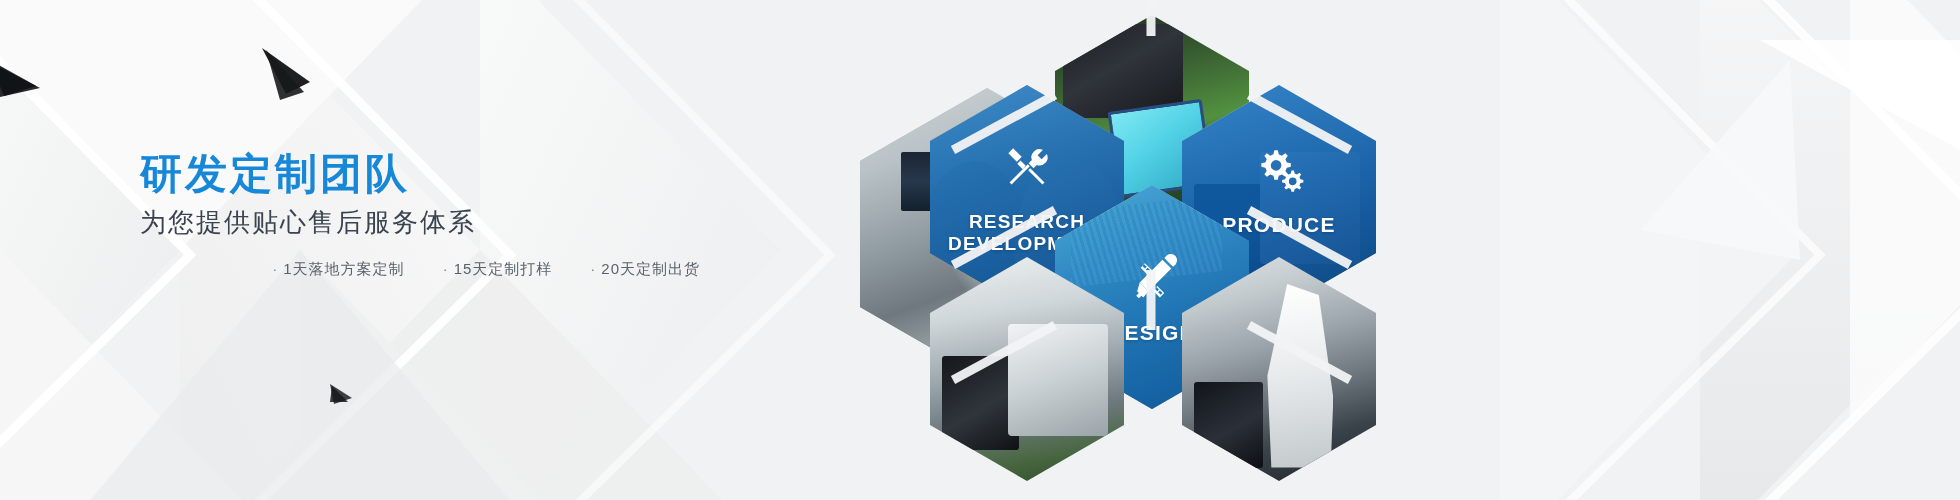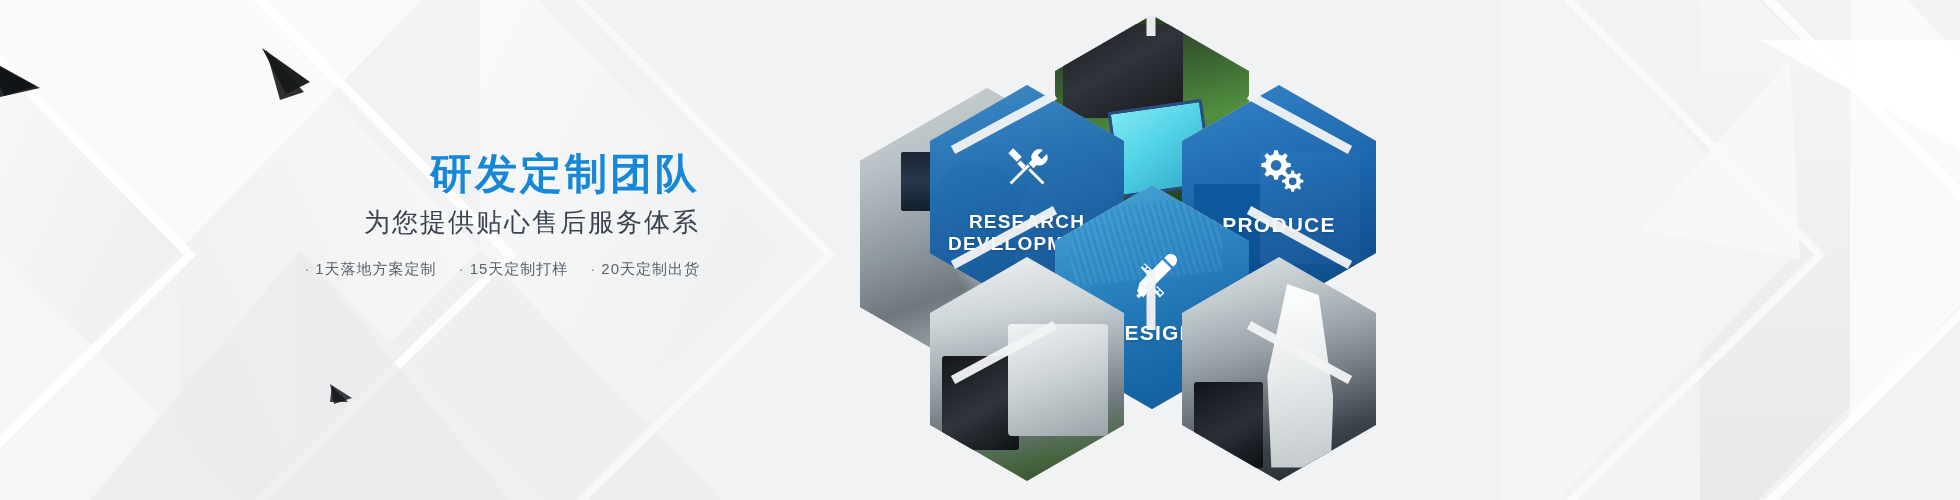--- a/index.html
+++ b/index.html
@@ -19,21 +19,21 @@
   }
 
   
   .bg-svg { position:absolute; inset:0; width:1960px; height:500px; }
 
   
   #text-block {
     position:absolute;
     left:140px; top:148px;
     width:560px;
-    text-align:right;
+    text-align:left;
     z-index:8;
   }
   #headline-primary {
     font-size:42px;
     font-weight:bold;
     letter-spacing:3px;
     color:#1787d8;
     line-height:1.25;
     white-space:nowrap;
   }
@@ -47,21 +47,21 @@
     white-space:nowrap;
   }
   #feature-list {
     margin-top:20px;
     font-size:15px;
     color:#5a636d;
     letter-spacing:1px;
     white-space:nowrap;
     display:flex;
     justify-content:flex-end;
-    gap:22px;
+    gap:38px;
   }
   .feature-item { display:inline-block; }
   .feature-dot { margin-right:5px; color:#7c858f; }
 
   
   #hex-cluster {
     position:absolute;
     left:880px; top:0;
     width:1080px; height:500px;
     z-index:6;

